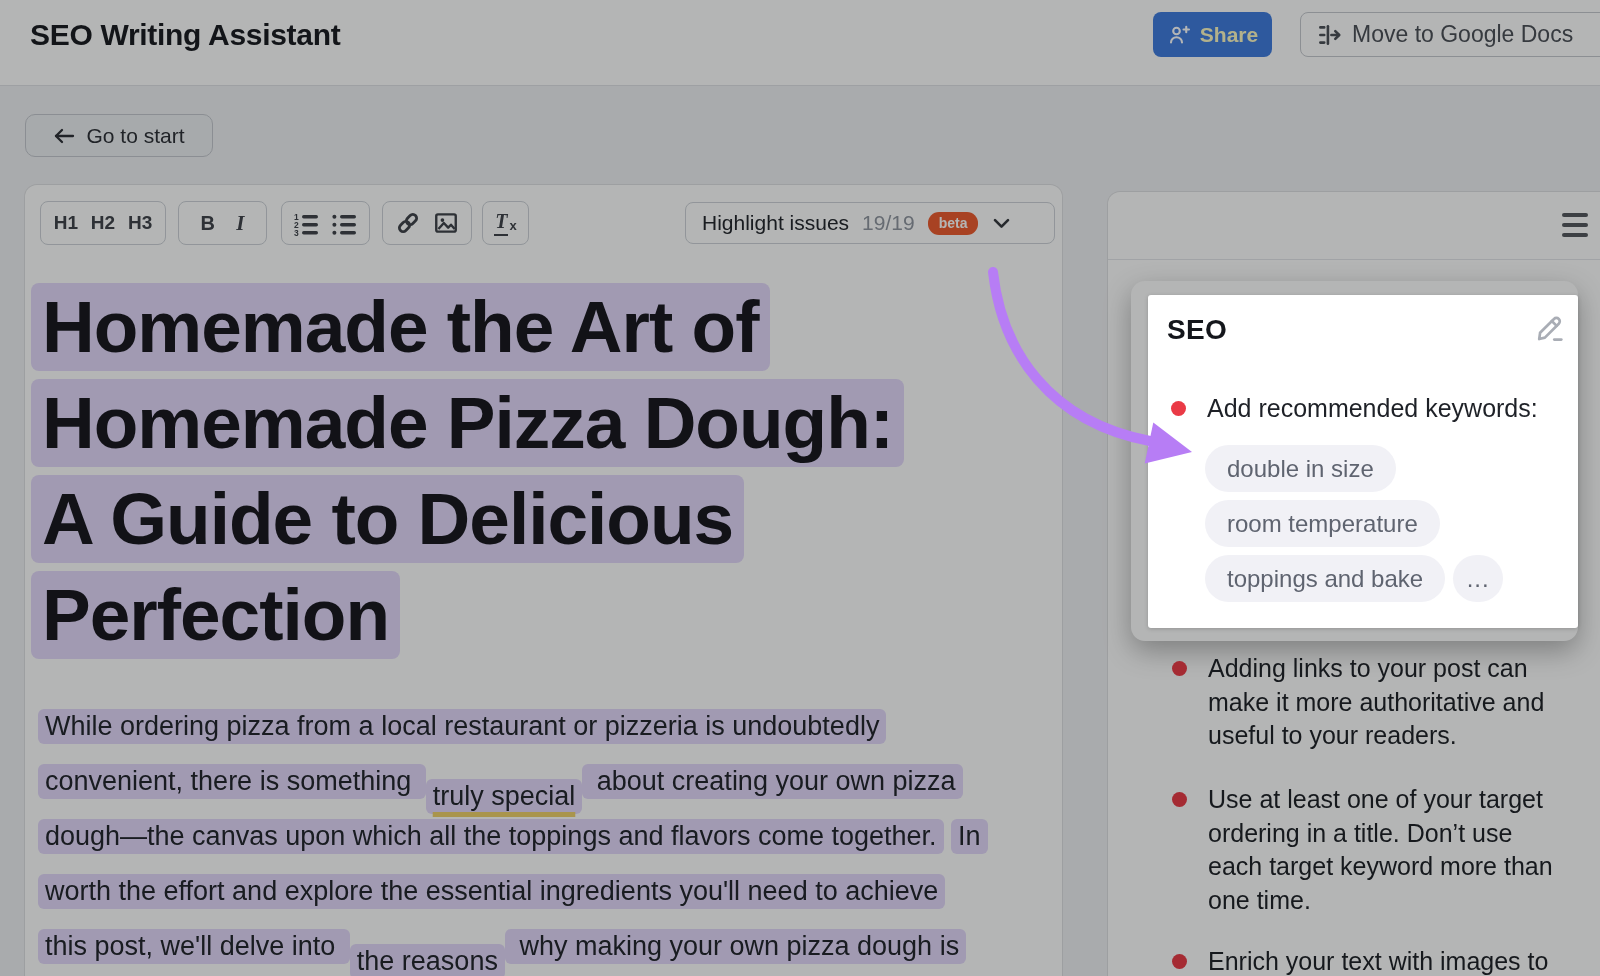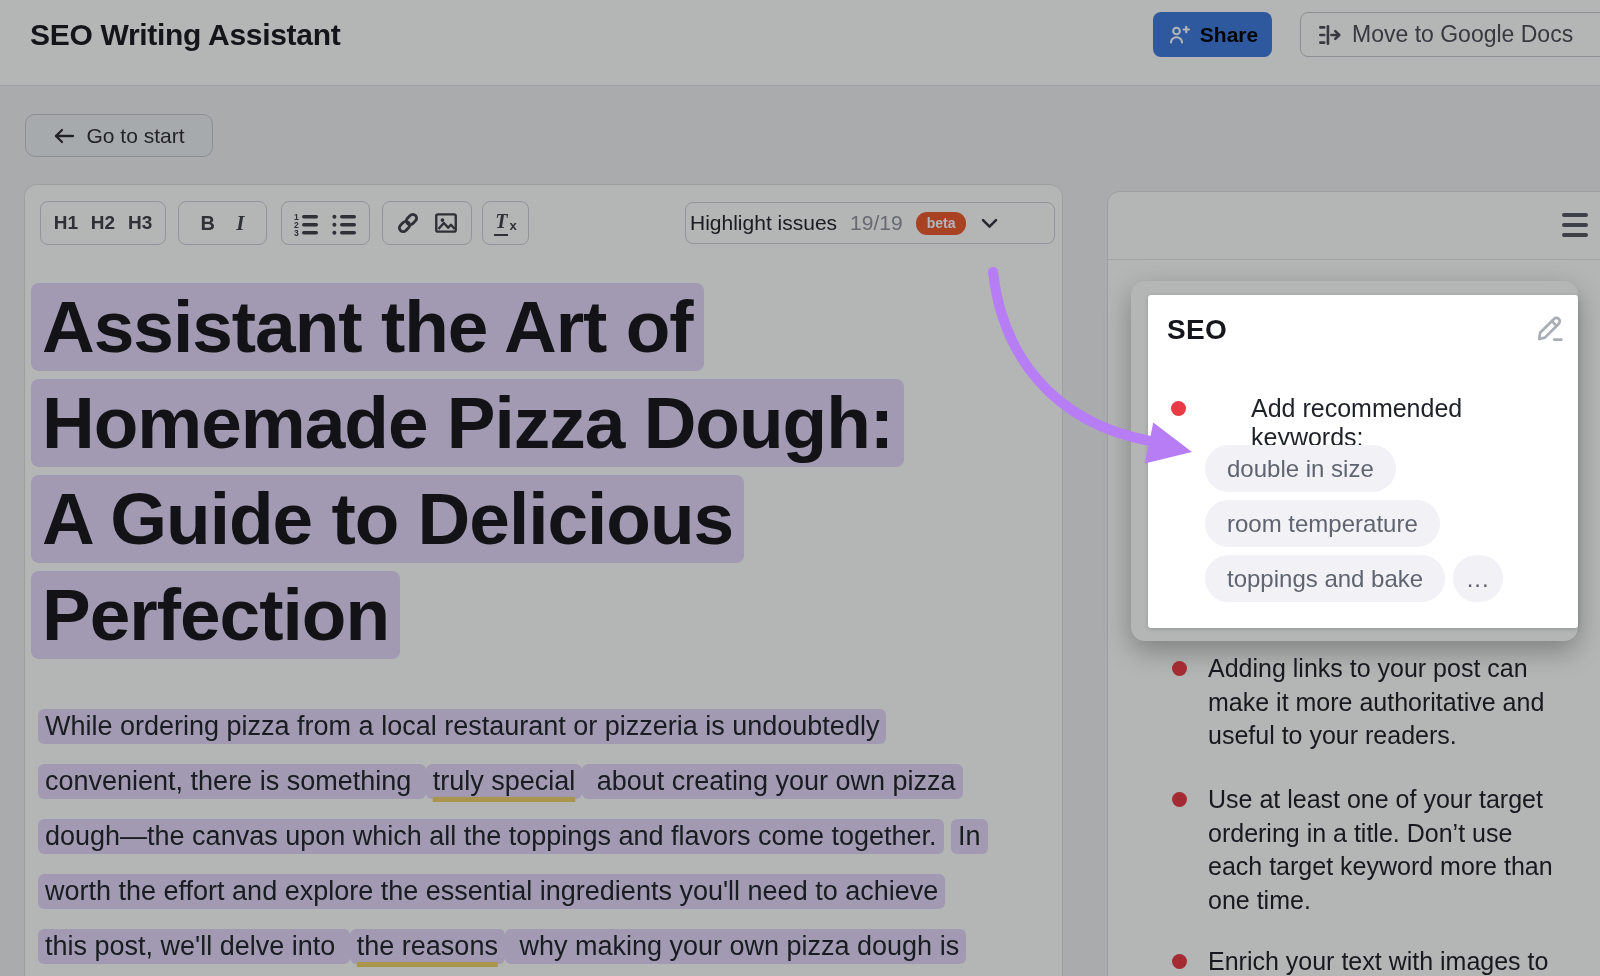--- a/index.html
+++ b/index.html
@@ -7,21 +7,21 @@
   .stage { position:relative; width:1600px; height:976px; overflow:hidden;
            background:var(--page_bg,#f0f1f4); }
 
   
   .app-header { position:absolute; left:0; top:0; width:1600px; height:86px;
                 background:#fff; border-bottom:1px solid #e0e1e5; }
   .app-title { position:absolute; left:30px; top:18px; font-size:30px; font-weight:700;
                color:#191b20; letter-spacing:-.3px; }
   .btn { display:flex; align-items:center; justify-content:center; border-radius:8px; }
   .share-btn { position:absolute; left:1153px; top:12px; width:119px; height:45px;
-               background:var(--accent_blue,#3f7cdf); color:#000000; font-size:21px;
+               background:var(--accent_blue,#3f7cdf); color:#fef9c3; font-size:21px;
                font-weight:600; gap:9px; }
   .move-btn { position:absolute; left:1300px; top:12px; width:345px; height:45px;
               background:#fff; border:1px solid #c6c9cf; color:#4b4f57; font-size:23px;
               gap:10px; justify-content:flex-start; padding-left:15px; }
 
   
   .go-start { position:absolute; left:25px; top:114px; width:188px; height:43px;
               background:#edeff2; border:1px solid #c4c8ce; border-radius:10px;
               color:#2c2f35; font-size:21px; gap:11px; }
 
@@ -37,39 +37,39 @@
   .tb-i { font-family:"Liberation Serif", serif; font-style:italic; font-weight:700;
           font-size:21px; color:#3f434a; }
   .tx { position:relative; font-family:"Liberation Serif", serif; font-style:italic;
         font-weight:700; font-size:20px; color:#3f434a; border-bottom:2.5px solid #3f434a;
         padding:0 1px 1px 1px; }
   .txx { font-size:13px; font-weight:700; color:#3f434a; margin-left:1px;
          transform:translateY(8px); display:inline-block; }
 
   .hl-issues { position:absolute; left:685px; top:202px; width:370px; height:42px;
                background:#fff; border:1px solid #ced2d8; border-radius:8px;
-               display:flex; align-items:center; padding:0 4px; gap:13px; }
+               display:flex; align-items:center; padding:0 16px; gap:13px; }
   .hl-label { font-size:21px; color:#23262c; }
   .hl-count { font-size:21px; color:#9096a0; }
   .beta-badge { background:var(--beta_orange,#ee5b2e); color:#fff; font-size:14px;
                 font-weight:700; padding:3px 11px 4px; border-radius:11px; }
 
   
   .doc-heading { position:absolute; left:31px; top:283px; }
   .h-line { height:96px; white-space:pre; }
   .h-line > span { display:inline-block; font-size:73px; line-height:88px; font-weight:700;
                    letter-spacing:-1px; color:#17161d; background:var(--highlight_lavender,#e4d9fb);
                    border-radius:8px; padding:0 11px; white-space:pre; }
   .doc-para { position:absolute; left:38px; top:709px; }
   .p-line { height:55px; white-space:pre; }
   .seg { display:inline-block; font-size:27px; line-height:35px; color:#22252c;
          white-space:pre; vertical-align:top; }
   .seg.hl { background:var(--highlight_lavender,#e4d9fb); border-radius:6px; padding:0 7px; }
   .seg.und { text-decoration:underline; text-decoration-color:var(--underline_yellow,#efd169);
-             text-decoration-thickness:5px; text-underline-offset:7px; }
+             text-decoration-thickness:5px; text-underline-offset:7px;margin-top:15px; }
 
   
   .side-panel { position:absolute; left:1108px; top:192px; width:520px; height:820px;
                 background:#fff; border-radius:12px; box-shadow:0 0 0 1px rgba(0,0,0,.07); }
   .side-head { position:absolute; left:0; top:0; width:100%; height:68px;
                border-bottom:1px solid #e4e6ea; }
   .hamburger { position:absolute; left:454px; top:21px; width:26px; }
   .hamburger div { height:3.5px; background:#55585e; border-radius:2px; margin-bottom:6.5px; }
   .behind-card { position:absolute; left:23px; top:89px; width:447px; height:360px;
                  background:#fff; border-radius:14px; box-shadow:0 10px 28px rgba(0,0,0,.30); }
@@ -82,21 +82,21 @@
   
   .dim-overlay { position:absolute; inset:0; background:rgba(8,9,11,.30); z-index:40; }
   .seo-card { position:absolute; left:1148px; top:295px; width:430px; height:333px;
               background:#fff; border-radius:3px; z-index:50;
               box-shadow:0 1px 4px rgba(0,0,0,.18); }
   .seo-title { position:absolute; left:19px; top:19px; font-size:28px; font-weight:700;
                color:#14161b; letter-spacing:.3px; }
   .edit-ic { position:absolute; left:385px; top:16px; }
   .card-dot { position:absolute; left:23px; top:106px; width:15px; height:15px;
               border-radius:50%; background:var(--bullet_red,#ea3a46); }
-  .card-tip { position:absolute; left:59px; top:99px; font-size:25px; color:#1e2127;margin-left:44px; }
+  .card-tip { position:absolute; left:59px; top:99px; font-size:25px; color:#1e2127; }
   .pills { position:absolute; left:57px; top:150px; display:flex; flex-direction:column; gap:8px; }
   .pill-row { display:flex; gap:8px; }
   .pill { height:47px; border-radius:24px; background:#f1f1f6; color:#5f6470;
           font-size:24px; display:flex; align-items:center; padding:0 22px; }
   .pill.more { width:50px; padding:0; justify-content:center; letter-spacing:1px; }
 
   .arrow-svg { position:absolute; inset:0; z-index:60; pointer-events:none; }
   svg { display:block; }
 </style>
 </head>
@@ -210,21 +210,21 @@
     <span class="hl-count">19/19</span>
     <span class="beta-badge">beta</span>
     <span style="margin-left:2px;">
       <svg width="17" height="11" viewBox="0 0 17 11" fill="none" stroke="#34373d" stroke-width="2.6" stroke-linecap="round" stroke-linejoin="round">
         <path d="M2 2.2l6.5 6.5L15 2.2"></path>
       </svg>
     </span>
   </div>
 
   <div class="doc-heading" id="doc-heading">
-      <div class="h-line"><span>Assistant the Art of</span></div>
+      <div class="h-line"><span>Homemade the Art of</span></div>
       <div class="h-line"><span>Homemade Pizza Dough:</span></div>
       <div class="h-line"><span>A Guide to Delicious</span></div>
       <div class="h-line"><span>Perfection</span></div>
     </div>
   <div class="doc-para" id="doc-para">
       <div class="p-line"><span class="seg hl">While ordering pizza from a local restaurant or pizzeria is undoubtedly</span></div>
       <div class="p-line"><span class="seg hl">convenient, there is something </span><span class="seg hl und">truly special</span><span class="seg hl"> about creating your own pizza</span></div>
       <div class="p-line"><span class="seg hl">dough—the canvas upon which all the toppings and flavors come together.</span><span class="seg"> </span><span class="seg hl">In</span></div>
       <div class="p-line"><span class="seg hl">worth the effort and explore the essential ingredients you'll need to achieve</span></div>
       <div class="p-line"><span class="seg hl">this post, we'll delve into </span><span class="seg hl und">the reasons</span><span class="seg hl"> why making your own pizza dough is</span></div>

